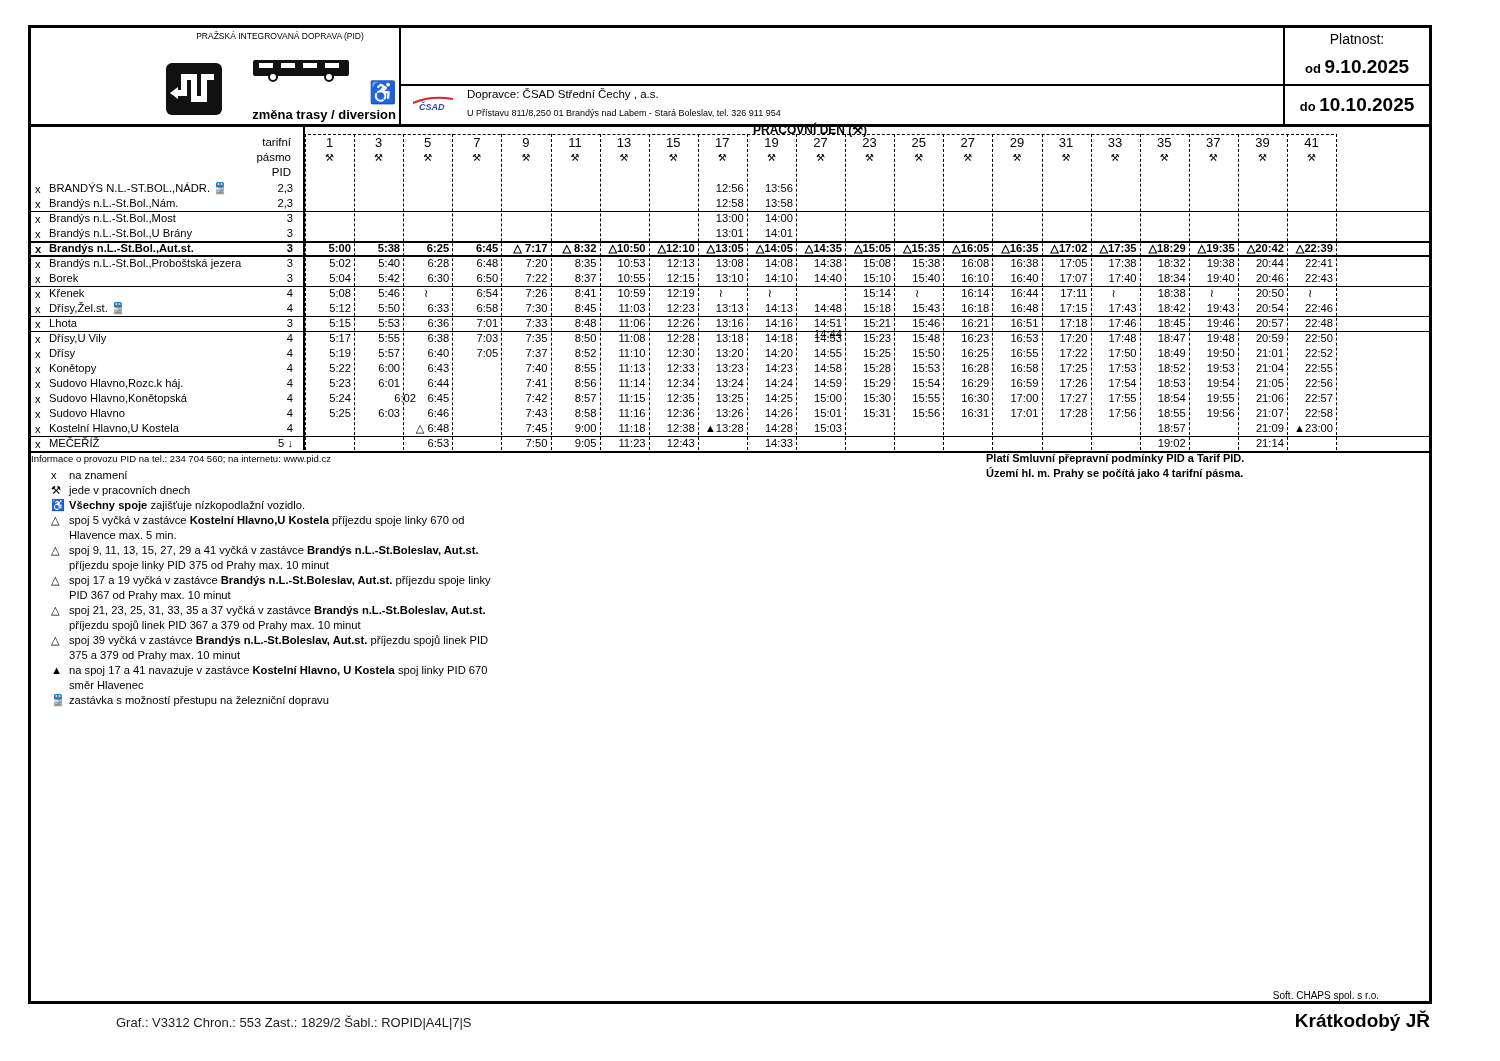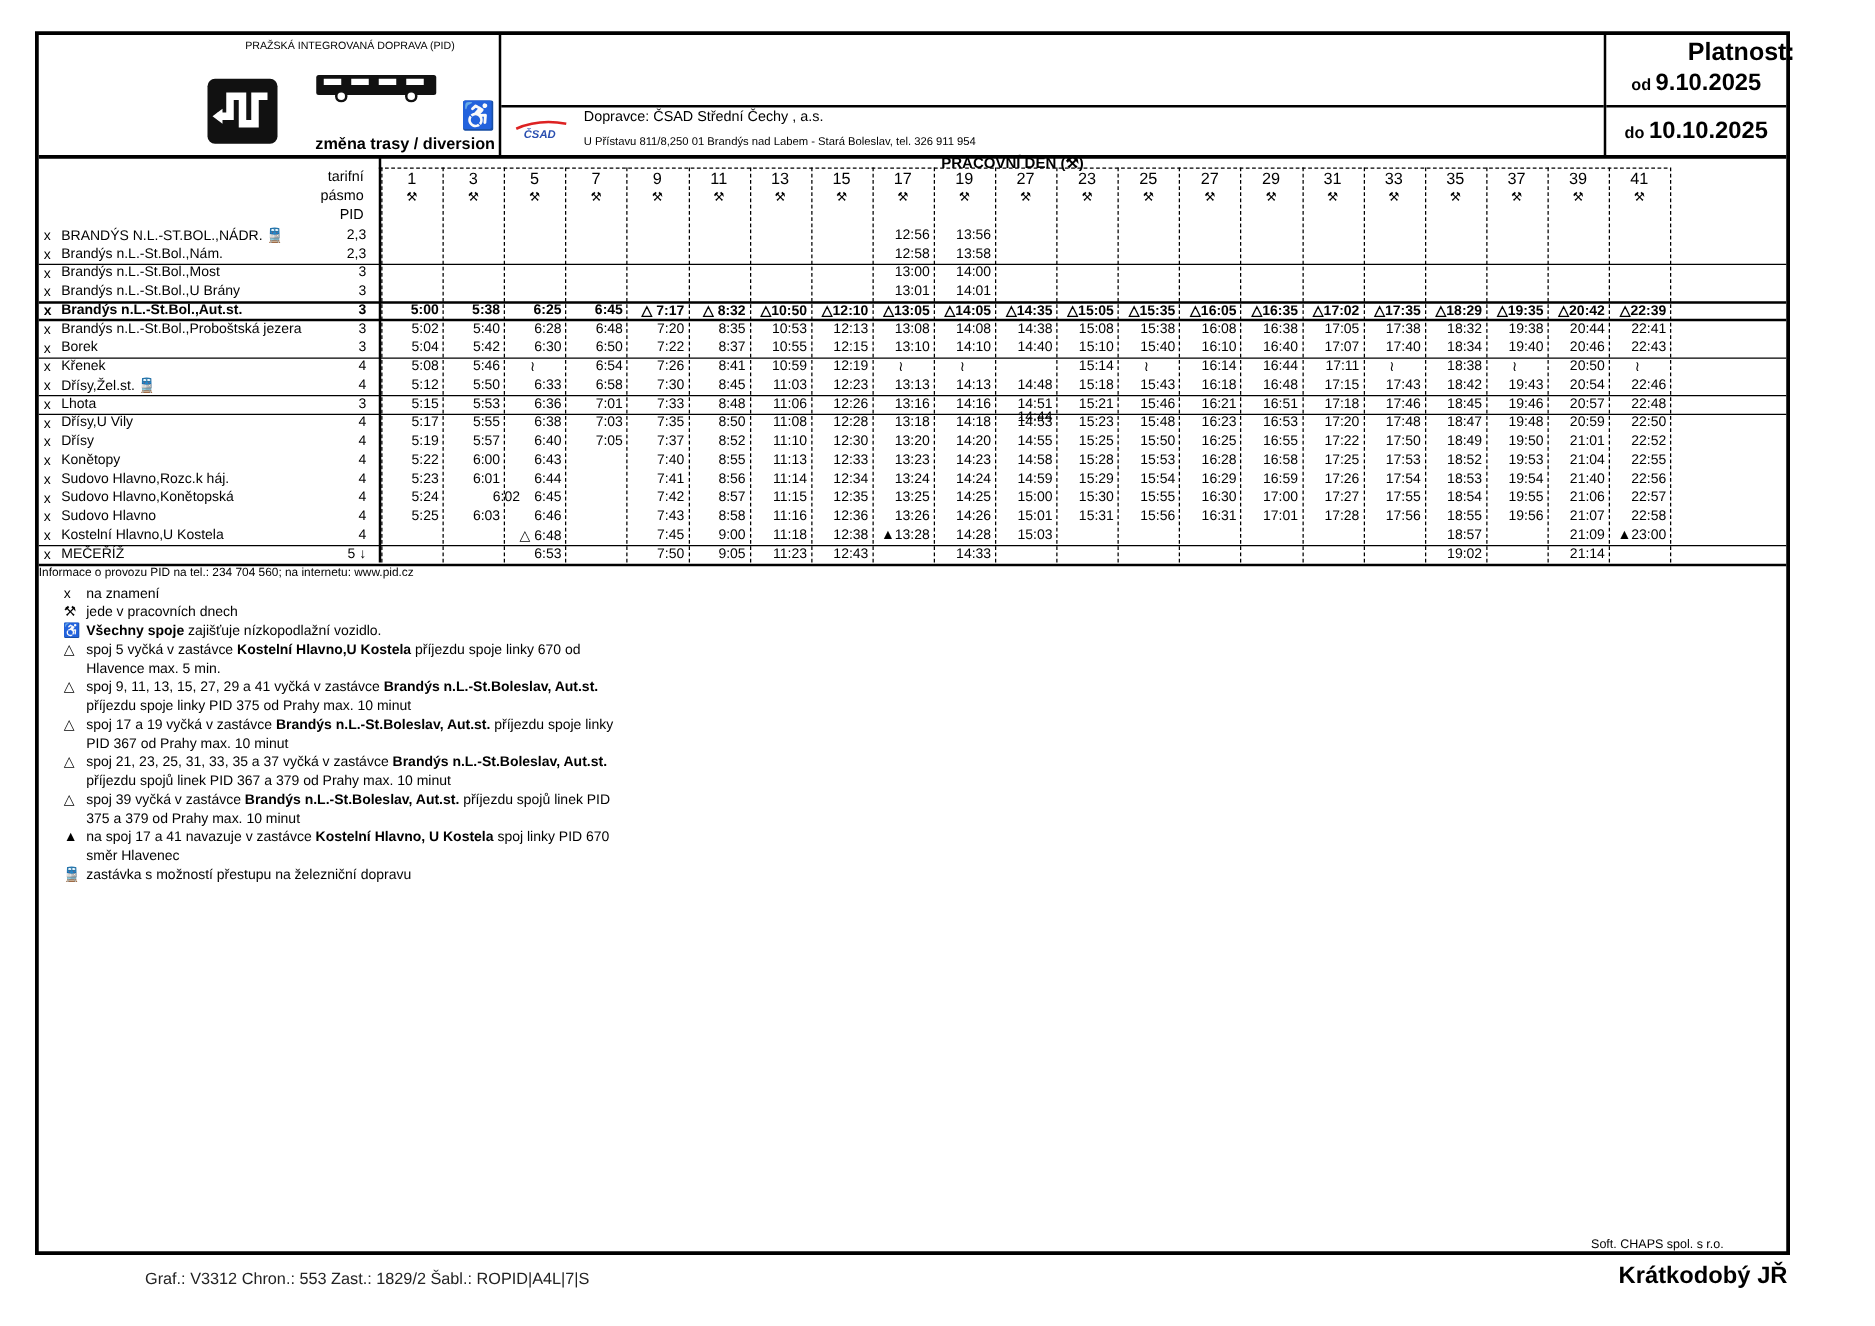--- a/index.html
+++ b/index.html
@@ -17,21 +17,21 @@
   .b-pid .bus{position:absolute;left:90px;top:30px;width:100px;height:24px;}
   .b-pid .wheel{position:absolute;left:208px;top:52px;font-size:22px;}
   .b-pid .divtxt{position:absolute;right:3px;bottom:2px;font-weight:bold;font-size:13px;}
   .b-title{left:370px;width:884px;}
   .b-title .title{position:absolute;left:4px;top:4px;font-weight:bold;font-size:18px;}
   .b-title .sep{position:absolute;left:0;top:56px;width:100%;border-top:2px solid #000;}
   .b-title .logo{position:absolute;left:10px;top:63px;width:44px;height:22px;}
   .b-title .carrier{position:absolute;left:66px;top:60px;font-size:11.5px;}
   .b-title .addr{position:absolute;left:66px;top:80px;font-size:9px;}
   .b-valid{left:1254px;width:144px;border-right:none;text-align:center;}
-  .b-valid .plat{position:absolute;top:3px;width:100%;font-weight:bold;font-size:20px;padding-left:36px;}
+  .b-valid .plat{position:absolute;top:3px;width:100%;font-weight:normal;font-size:14px;}
   .b-valid .from{position:absolute;top:28px;width:100%;font-weight:bold;font-size:13px;}
   .b-valid .to{position:absolute;top:66px;width:100%;font-weight:bold;font-size:13px;}
   .b-valid .big{font-size:19px;}
   .b-valid .sep{position:absolute;left:0;top:56px;width:100%;border-top:2px solid #000;}
 
   
   .tbl{position:absolute;left:0;top:96px;width:1398px;}
   .stopsep{position:absolute;left:272px;top:0;height:326px;border-left:2px solid #000;}
   .daylbl{position:absolute;left:722px;top:-1px;font-weight:bold;font-size:12px;}
   .colhead-top{position:absolute;left:272px;top:10px;width:1031px;border-top:1.5px dashed #000;}
@@ -531,21 +531,21 @@
         <span class="t" style="left: 715.9px;">14:24</span>
         <span class="t" style="left: 765px;">14:59</span>
         <span class="t" style="left: 814.1px;">15:29</span>
         <span class="t" style="left: 863.2px;">15:54</span>
         <span class="t" style="left: 912.3px;">16:29</span>
         <span class="t" style="left: 961.4px;">16:59</span>
         <span class="t" style="left: 1010.5px;">17:26</span>
         <span class="t" style="left: 1059.6px;">17:54</span>
         <span class="t" style="left: 1108.7px;">18:53</span>
         <span class="t" style="left: 1157.8px;">19:54</span>
-        <span class="t" style="left: 1206.9px;">21:40</span>
+        <span class="t" style="left: 1206.9px;">21:05</span>
         <span class="t" style="left: 1256px;">22:56</span>
       </div>
       <div class="row" style="top: 268px;">
         <span class="x">x</span>
         <span class="name"><span>Sudovo Hlavno,Konětopská</span></span>
         <span class="zone">4</span>
         <span class="t" style="left: 274px;">5:24</span>
         <span class="t" style="left: 339px;">6:02</span>
         <span class="t" style="left: 372.2px;">6:45</span>
         <span class="t" style="left: 421.3px;"></span>
@@ -653,16 +653,20 @@
       <div class="li"><span class="sym">⚒</span><span>jede v pracovních dnech</span></div>
       <div class="li"><span class="sym">♿</span><b>Všechny spoje</b><span> zajišťuje nízkopodlažní vozidlo.</span></div>
       <div class="li"><span class="sym">△</span><span>spoj 5 vyčká v zastávce </span><b>Kostelní Hlavno,U Kostela</b><span> příjezdu spoje linky 670 od Hlavence max. 5 min.</span></div>
       <div class="li"><span class="sym">△</span><span>spoj 9, 11, 13, 15, 27, 29 a 41 vyčká v zastávce </span><b>Brandýs n.L.-St.Boleslav, Aut.st.</b><span> příjezdu spoje linky PID 375 od Prahy max. 10 minut</span></div>
       <div class="li"><span class="sym">△</span><span>spoj 17 a 19 vyčká v zastávce </span><b>Brandýs n.L.-St.Boleslav, Aut.st.</b><span> příjezdu spoje linky PID 367 od Prahy max. 10 minut</span></div>
       <div class="li"><span class="sym">△</span><span>spoj 21, 23, 25, 31, 33, 35 a 37 vyčká v zastávce </span><b>Brandýs n.L.-St.Boleslav, Aut.st.</b><span> příjezdu spojů linek PID 367 a 379 od Prahy max. 10 minut</span></div>
       <div class="li"><span class="sym">△</span><span>spoj 39 vyčká v zastávce </span><b>Brandýs n.L.-St.Boleslav, Aut.st.</b><span> příjezdu spojů linek PID 375 a 379 od Prahy max. 10 minut</span></div>
       <div class="li"><span class="sym">▲</span><span>na spoj 17 a 41 navazuje v zastávce </span><b>Kostelní Hlavno, U Kostela</b><span> spoj linky PID 670 směr Hlavenec</span></div>
       <div class="li"><span class="sym">🚆</span><span>zastávka s možností přestupu na železniční dopravu</span></div>
     </div>
+  <div class="rnote">
+    <div>Platí Smluvní přepravní podmínky PID a Tarif PID.</div>
+    <div>Území hl. m. Prahy se počítá jako 4 tarifní pásma.</div>
+  </div>
   <div class="soft">Soft. CHAPS spol. s r.o.</div>
 </div>
 <div class="bottombar">Graf.:  V3312     Chron.: 553     Zast.: 1829/2     Šabl.: ROPID|A4L|7|S</div>
 <div class="bottomright">Krátkodobý JŘ</div>
 
 </body></html>

